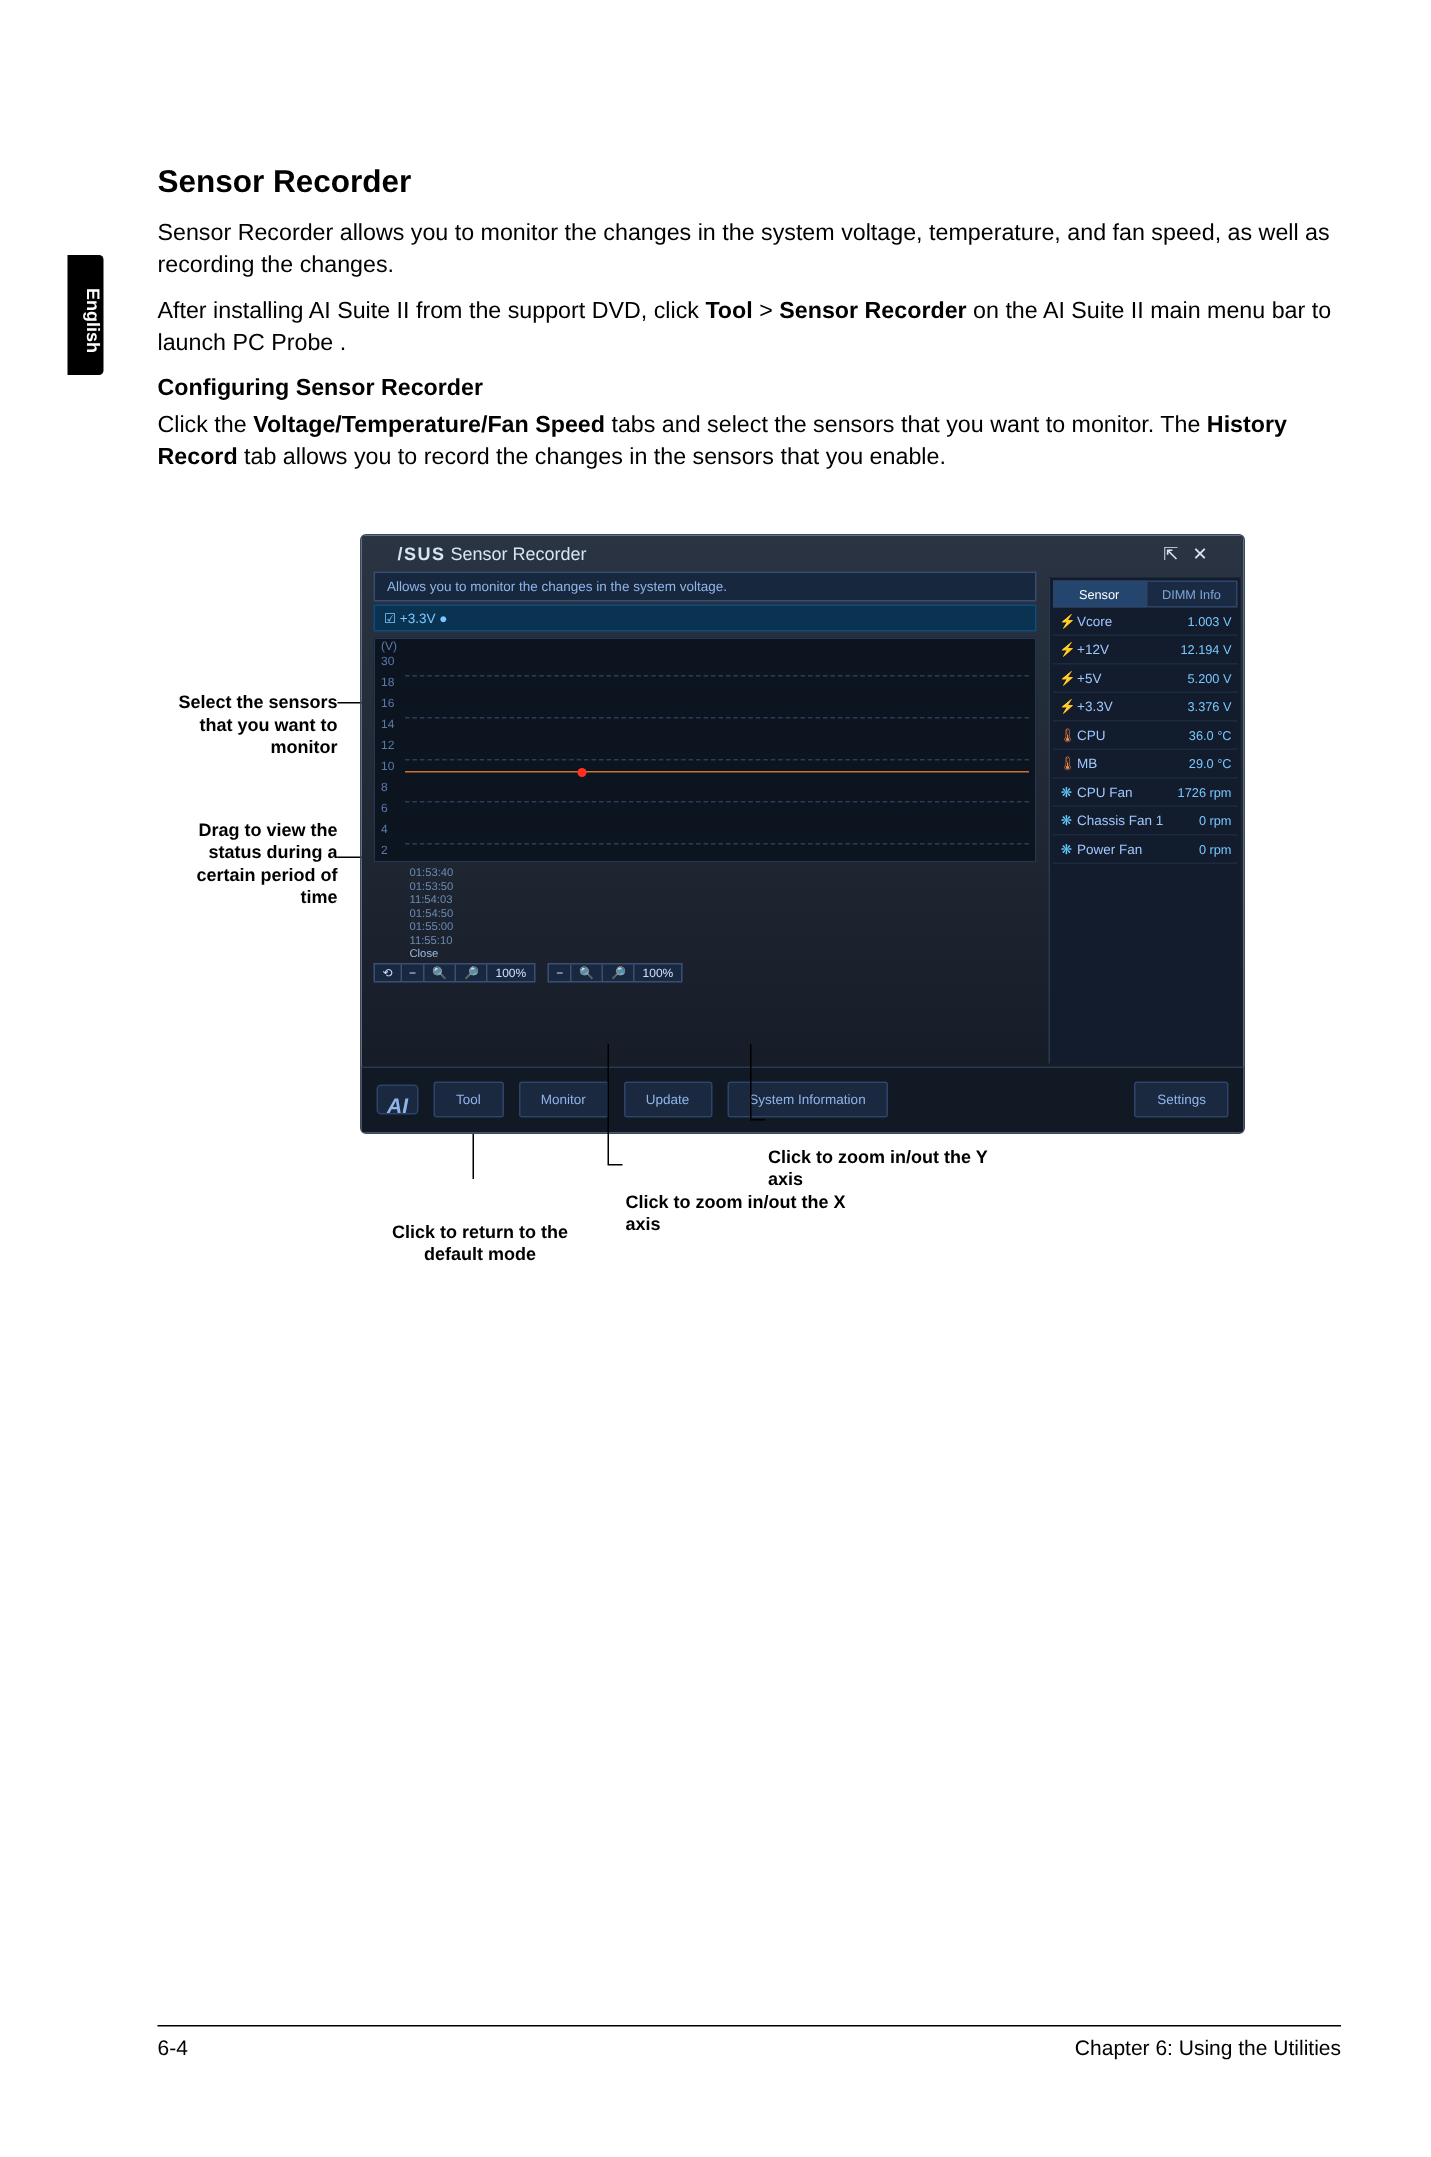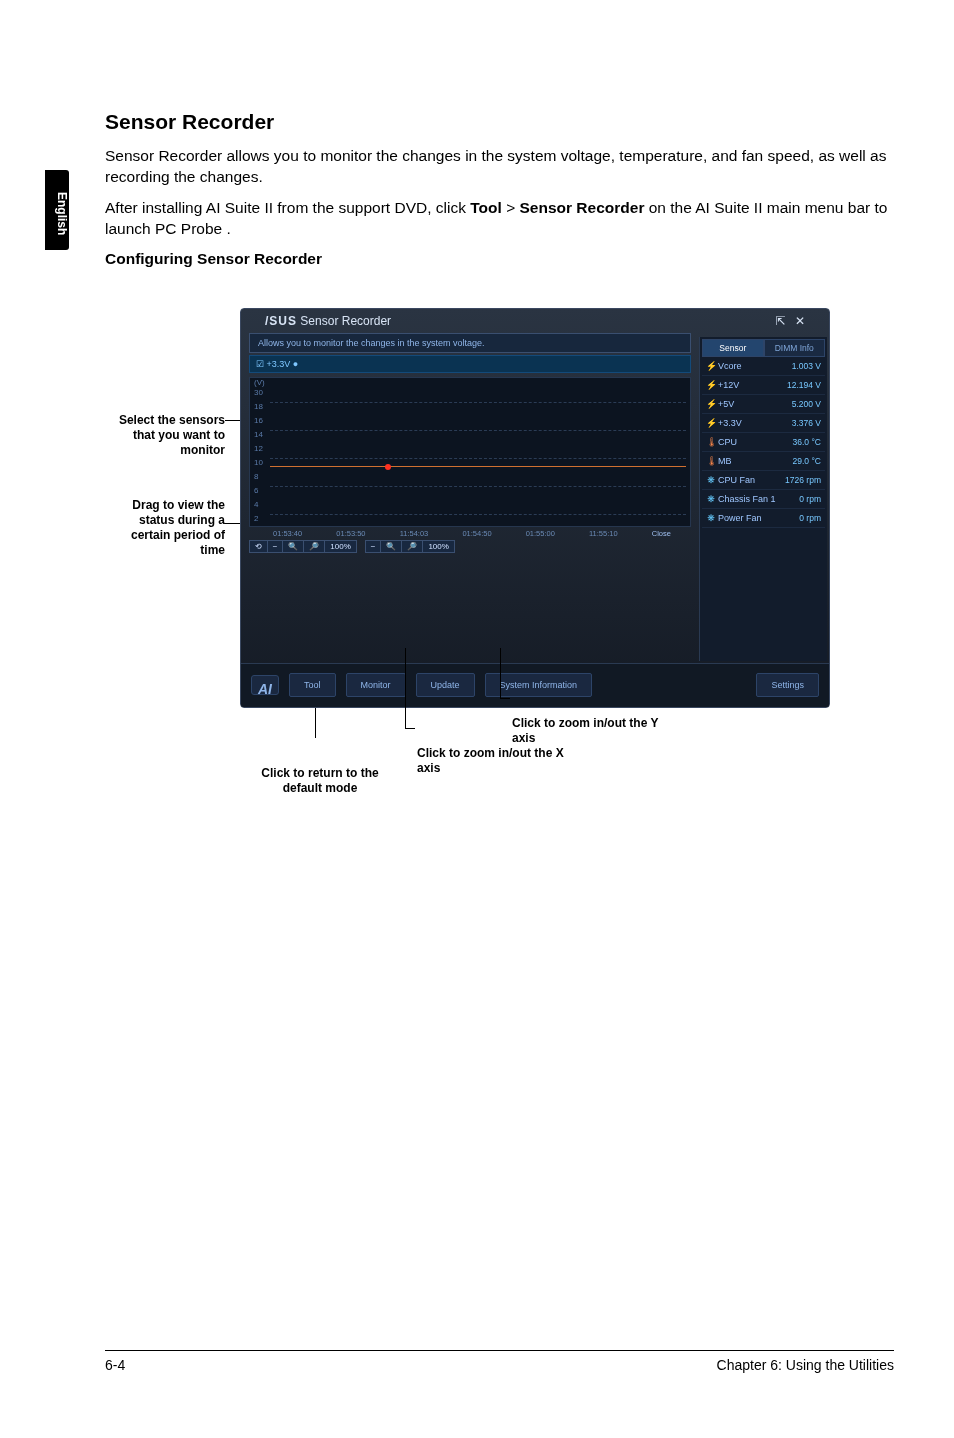--- a/index.html
+++ b/index.html
@@ -154,20 +154,21 @@
   .chart-box .plotline::after{
     content:""; position:absolute; left:115px; top:-3px; width:6px; height:6px; background:#ff3020; border-radius:50%;
   }
   .time-axis {
     margin:2px 8px 0 8px;
     font-size:7.5px;
     color:#6a8ab5;
     display:flex;
     justify-content:space-between;
     padding:0 20px 0 24px;
+    flex-direction:column;
   }
   .time-axis .tclose{ color:#9fbfef;}
   .zoom-row {
     margin:2px 8px 0 8px;
     display:flex;
     gap:8px;
     align-items:center;
   }
   .zoom-ctrl {
     display:flex;
@@ -240,20 +241,23 @@
 
 <div class="content">
   <div class="h-title">Sensor Recorder</div>
   <div class="para">Sensor Recorder allows you to monitor the changes in the system voltage, temperature, and fan speed, as well as recording the changes.</div>
 
   <div class="para">
     <span>After installing AI Suite II from the support DVD, click </span><span class="bold">Tool</span><span> &gt; </span><span class="bold">Sensor Recorder</span><span> on the AI Suite II main menu bar to launch PC Probe .</span>
   </div>
 
   <div class="sub-h">Configuring Sensor Recorder</div>
+  <div class="para">
+    <span>Click the </span><span class="bold">Voltage/Temperature/Fan Speed</span><span> tabs and select the sensors that you want to monitor. The </span><span class="bold">History Record</span><span> tab allows you to record the changes in the sensors that you enable.</span>
+  </div>
 
   <div class="figure-wrap">
 
     <div class="callout-left" style="left:0;top:105px;width:120px;">Select the sensors that you want to monitor</div>
     <div class="hline" style="left:120px;top:112px;width:25px;"></div>
 
     <div class="callout-left" style="left:0;top:190px;width:120px;">Drag to view the status during a certain period of time</div>
     <div class="hline" style="left:120px;top:215px;width:25px;"></div>
 
     <div class="app">

